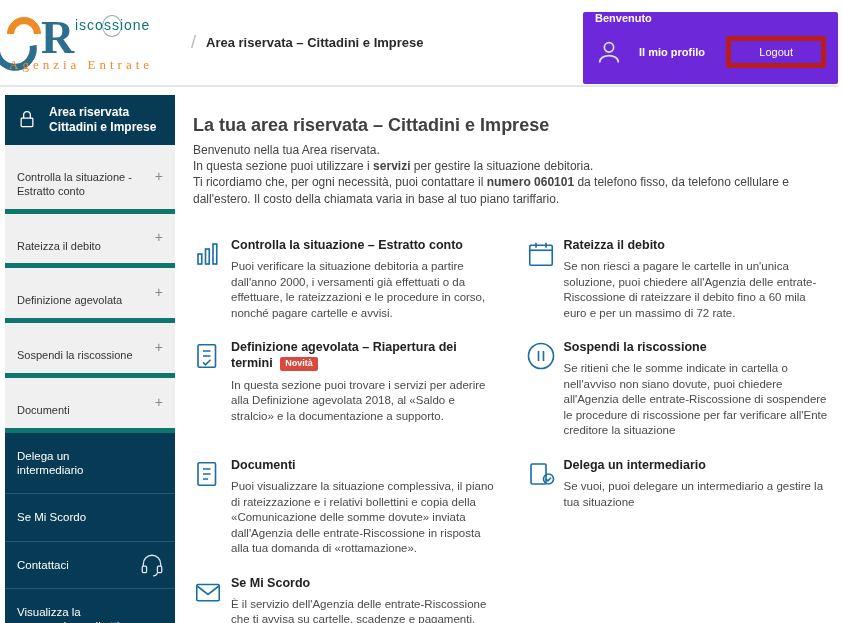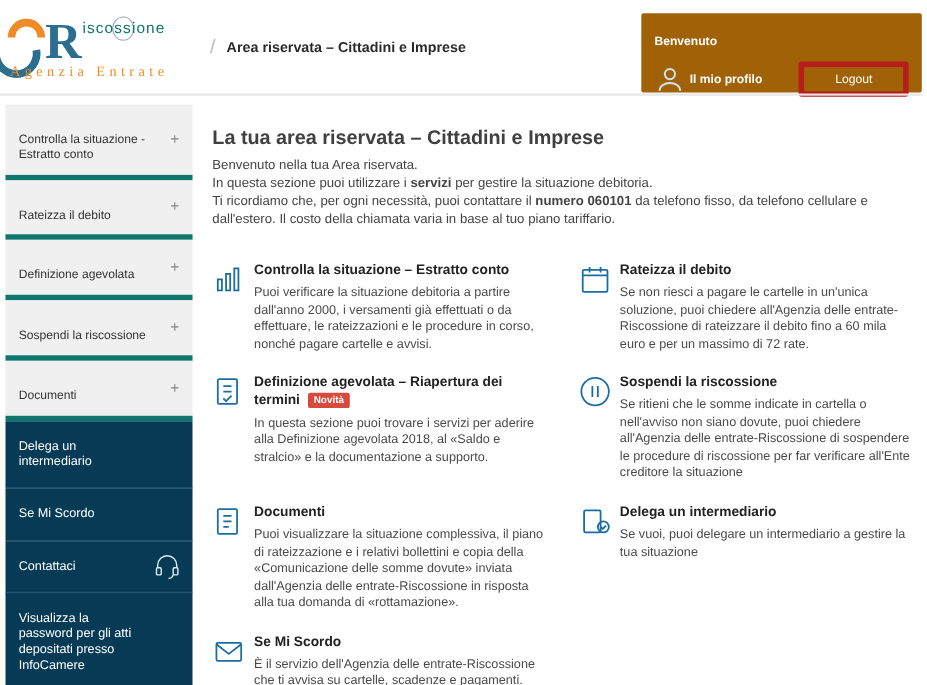--- a/index.html
+++ b/index.html
@@ -11,23 +11,23 @@
   .hdr-logo { width: 170px; height: 64px; margin-left: 3px; position: relative; }
   .logo-arc { position:absolute; left:4px; top:6px; width:34px; height:34px; border:7px solid #f08a24; border-right-color:transparent; border-bottom-color:transparent; border-radius:50%; transform:rotate(45deg); }
   .logo-arc::after{content:"";position:absolute;left:-8px;top:5px;width:30px;height:30px;border:7px solid #2c6e8f;border-left-color:transparent;border-top-color:transparent;border-radius:50%;transform:rotate(-10deg);}
   .logo-r { position:absolute; left:38px; top:0px; font-size:46px; font-weight:700; color:#2c6e8f; font-family:Georgia,serif;}
   .logo-txt1 { position:absolute; left:72px; top:6px; font-size:14px; letter-spacing:1px; color:#0f766e; }
   .logo-txt2 { position:absolute; left:6px; top:46px; font-size:13px; letter-spacing:4px; color:#f08a24;font-family:Liberation Serif, serif; }
   .logo-emblem { position:absolute; left:99px; top:4px; width:20px; height:22px; border:1px solid #5b759a; border-radius:50%; opacity:.6;}
   .slash { color:#bbb; margin:0 10px 0 18px; font-size:18px; }
   .crumb { font-size:13px; color:#2a2a2a; font-weight:600; }
 
-  .user-panel { position:absolute; top:12px; right:5px; width:255px; height:72px; background:#a16207; color:#fff; border-radius:2px; padding:20px 12px 10px 12px; }
+  .user-panel { position:absolute; top:12px; right:5px; width:255px; height:72px; background:#6d28d9; color:#fff; border-radius:2px; padding:0 12px 10px 12px; }
   .welcome { font-size:11px; font-weight:600; }
-  .user-row { display:flex; align-items:center; gap:4px; margin-top:12px; }
+  .user-row { display:flex; align-items:center; gap:16px; margin-top:12px; }
   .user-icon { width:28px; height:28px; stroke:#cfe3ec; fill:none; stroke-width:1.5;}
   .profile-link { font-size:11px; font-weight:600; flex:1; }
   .logout-btn { border:5px solid #b91c1c; background:transparent; color:#fff; font-size:11px; padding:5px 28px; border-radius:3px; cursor:pointer;}
 
   .top-divider { position:absolute; top:85px; left:0; right:5px; border-top:2px solid #e6e6e6;}
 
   
   .main-wrap { position:absolute; top:95px; left:5px; right:5px; bottom:0; display:flex; gap:18px;}
   .sidebar { width:170px; flex:none; display:flex; flex-direction:column;}
   .content { flex:1; padding-top:20px; padding-right:8px;}
@@ -80,20 +80,28 @@
       <span class="profile-link">Il mio profilo</span>
       <button class="logout-btn">Logout</button>
     </div>
   </div>
 </div>
 <div class="top-divider"></div>
 
 <div class="main-wrap">
 
   <div class="sidebar">
+    <div class="sb-title">
+      <svg class="lock" viewBox="0 0 24 24">
+          <rect x="5" y="11" width="14" height="10" rx="1"></rect>
+          <path d="M8 11V7a4 4 0 0 1 8 0v4"></path>
+        </svg>
+      <span>Area riservata</span><br>
+      <span>Cittadini e Imprese</span>
+    </div>
 
     <div class="sb-menu-item">
       <span>Controlla la situazione - Estratto conto</span>
       <span class="plus">+</span>
     </div>
     <div class="sb-menu-item">
       <span>Rateizza il debito</span>
       <span class="plus">+</span>
     </div>
     <div class="sb-menu-item">

